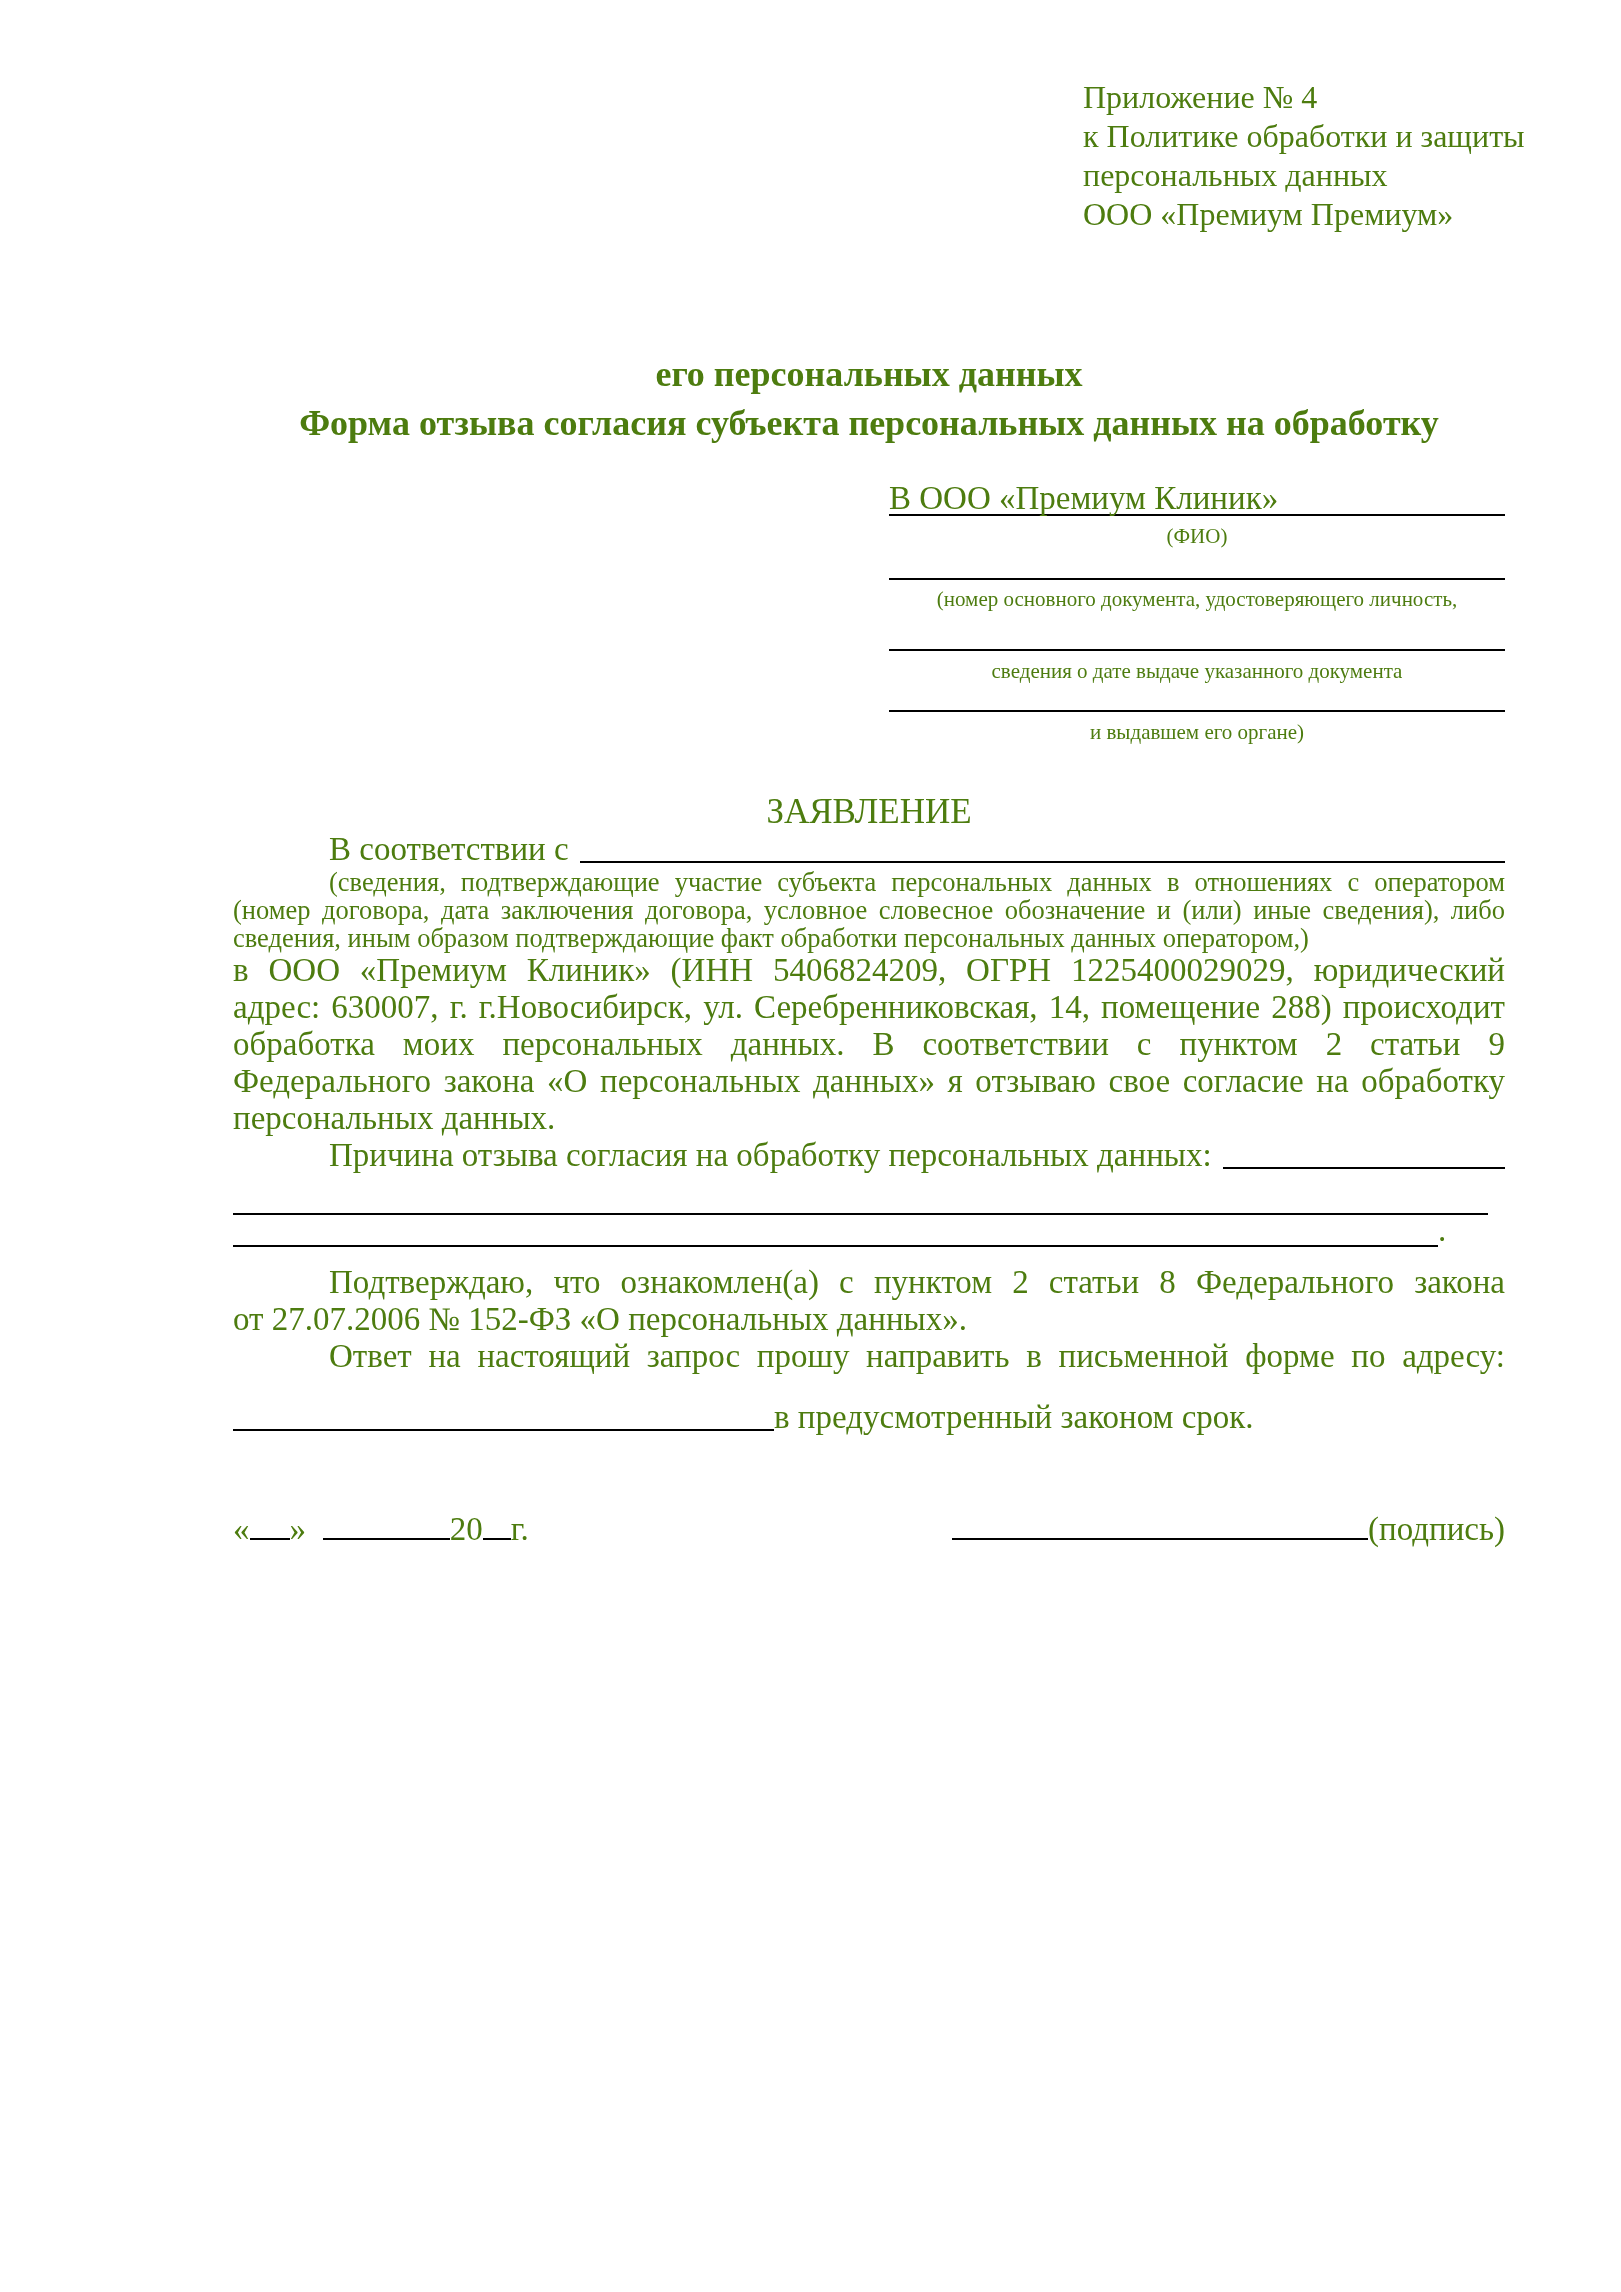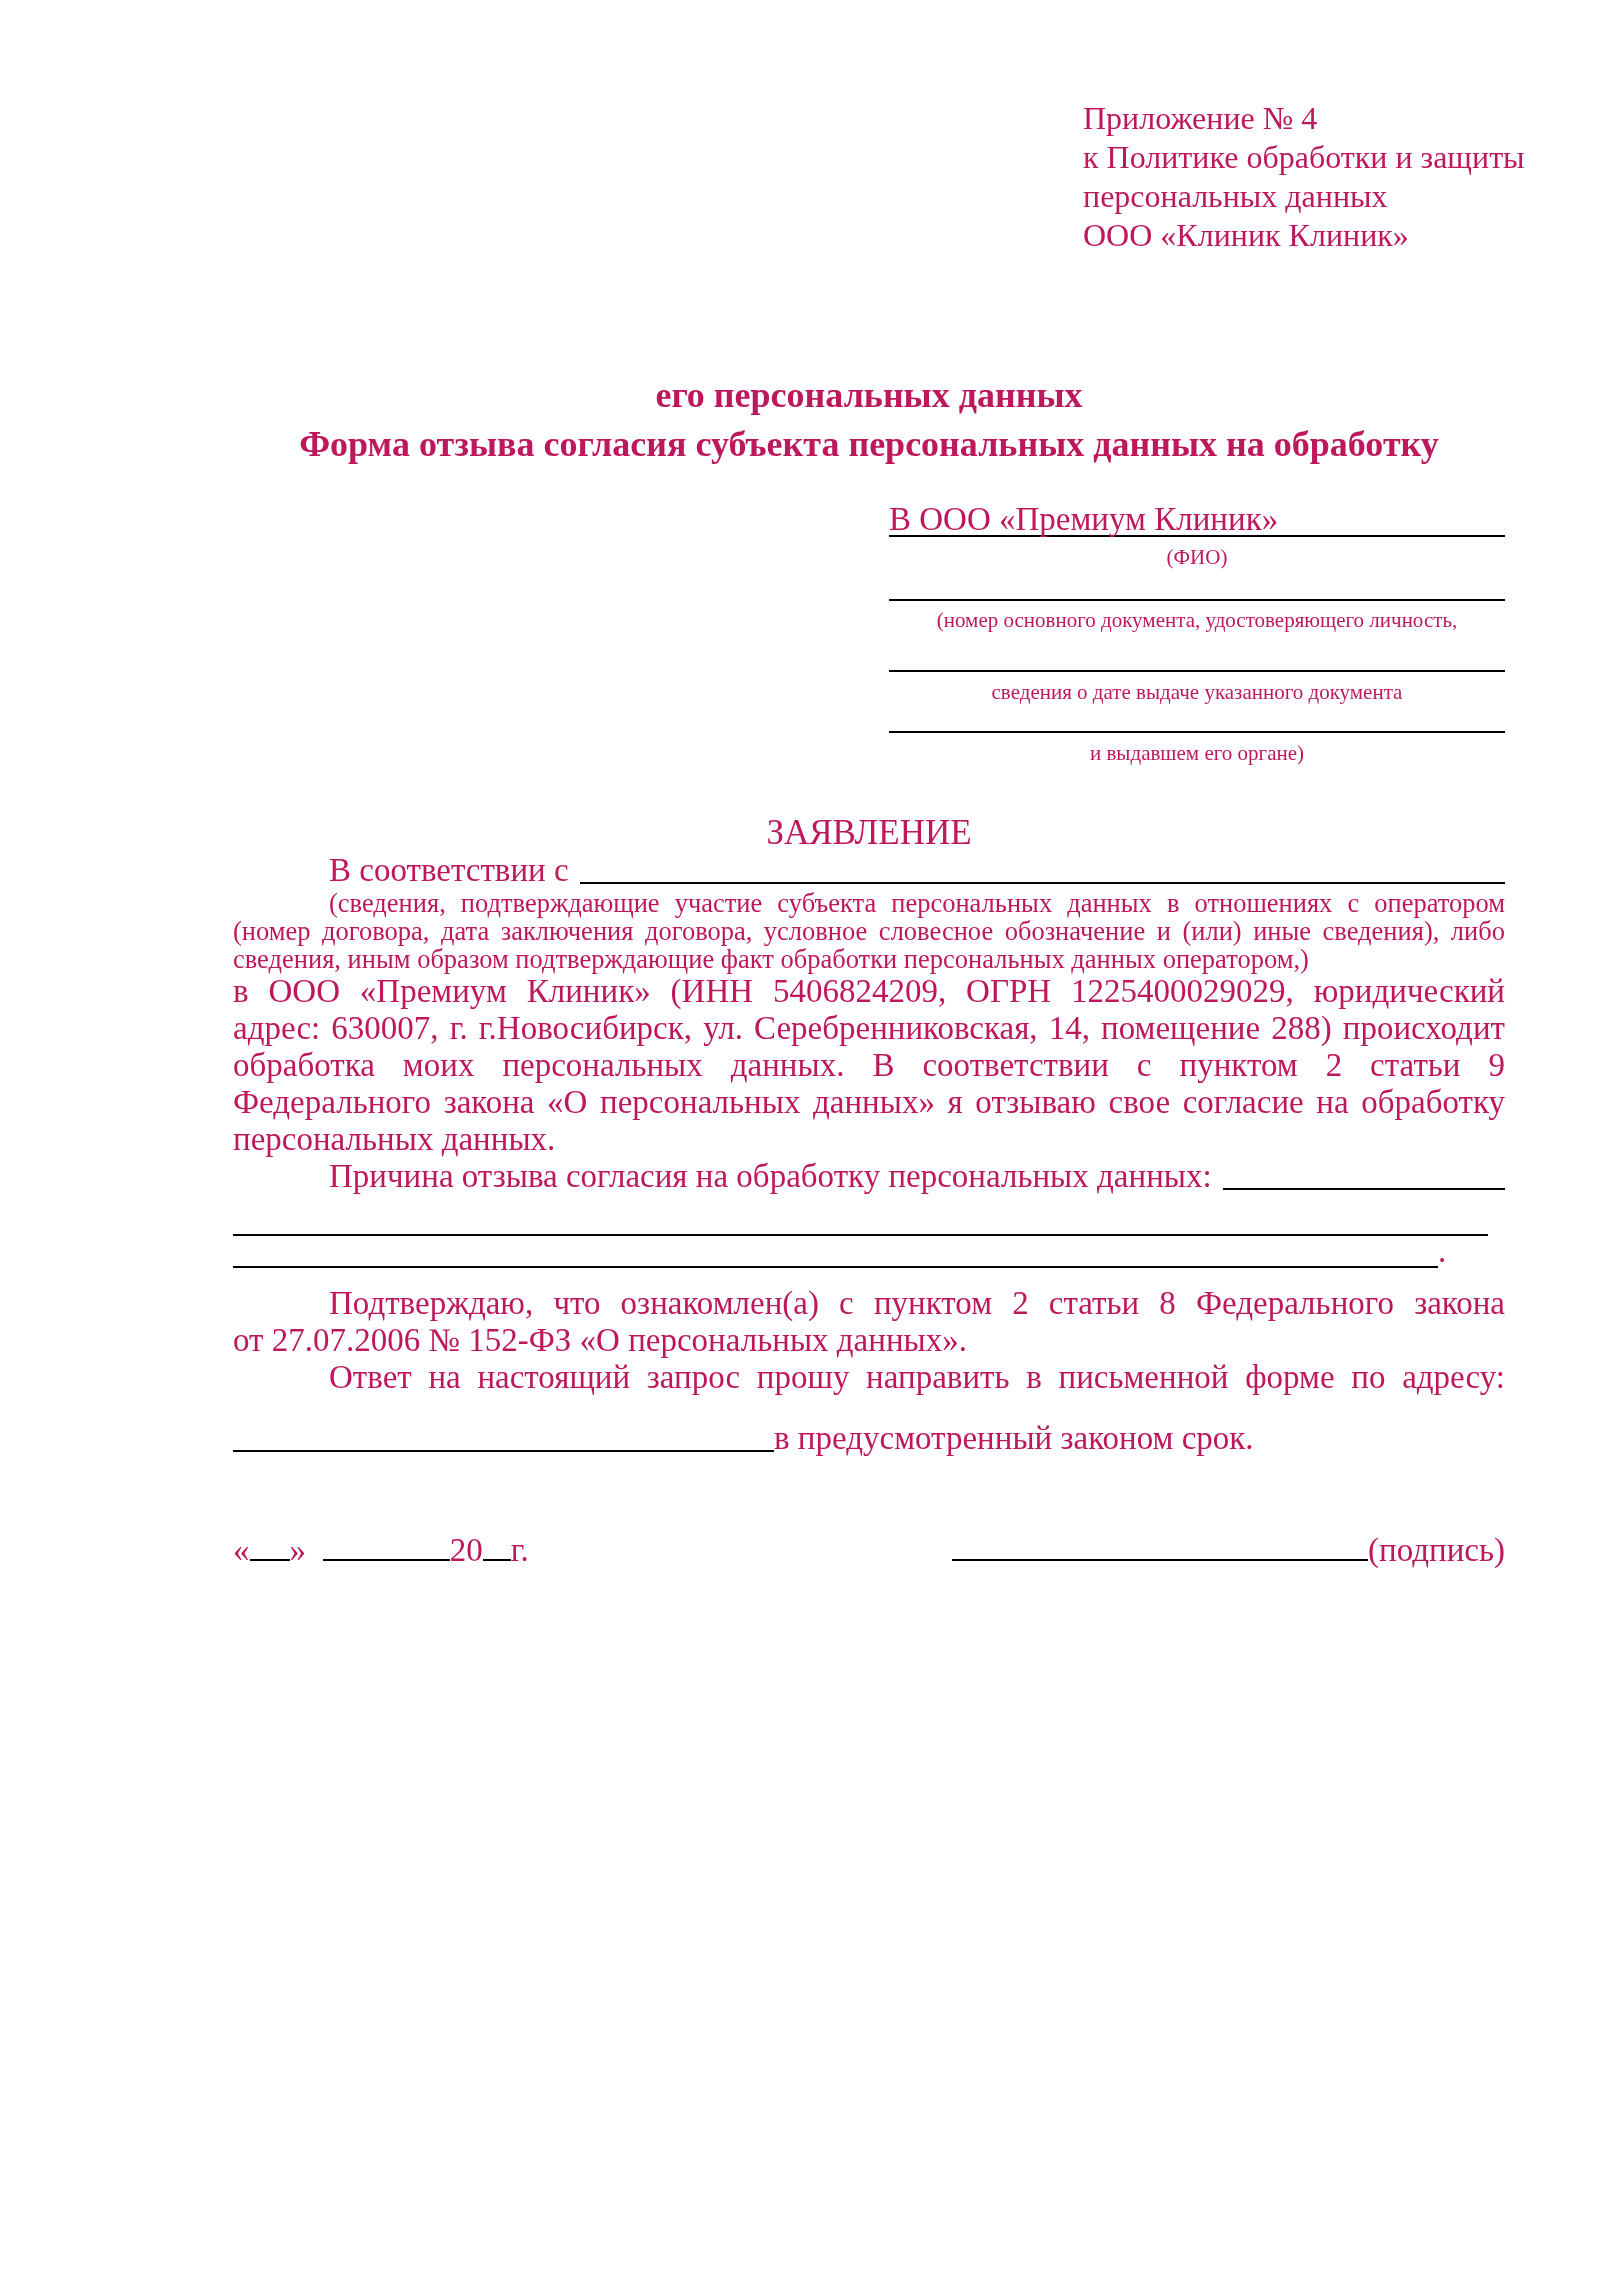--- a/index.html
+++ b/index.html
@@ -1,23 +1,23 @@
 <!DOCTYPE html>
 <html lang="ru"><head>
 <meta charset="utf-8">
 <style>
   html, body { margin:0; padding:0; background:#ffffff; }
   .page {
     position:relative;
     width:1621px; height:2293px;
     box-sizing:border-box;
     background:#ffffff;
-    color:#be185d;
+    color:#4d7c0f;
     font-family:"Liberation Serif","DejaVu Serif",serif;
-    padding:99px 116px 0 233px;
+    padding:78px 116px 0 233px;
     overflow:hidden;
   }
   
   .header-block { margin-left:850px; font-size:32px; line-height:39px; }
   .header-block div { white-space:nowrap; }
 
   
   .doc-title { margin-top:116px; text-align:center; font-weight:bold; font-size:36px; line-height:49px; }
 
   
@@ -66,21 +66,21 @@
 </style>
 </head>
 <body>
 
 <div class="page">
 
   <div class="header-block">
     <div>Приложение № 4</div>
     <div>к Политике обработки и защиты</div>
     <div>персональных данных</div>
-    <div>ООО «Клиник Клиник»</div>
+    <div>ООО «Премиум Премиум»</div>
   </div>
 
   <div class="doc-title">
     <div>его персональных данных</div>
     <div>Форма отзыва согласия субъекта персональных данных на обработку</div>
   </div>
 
   <div class="addr">
     <div>В ООО «Премиум Клиник»</div>
 

